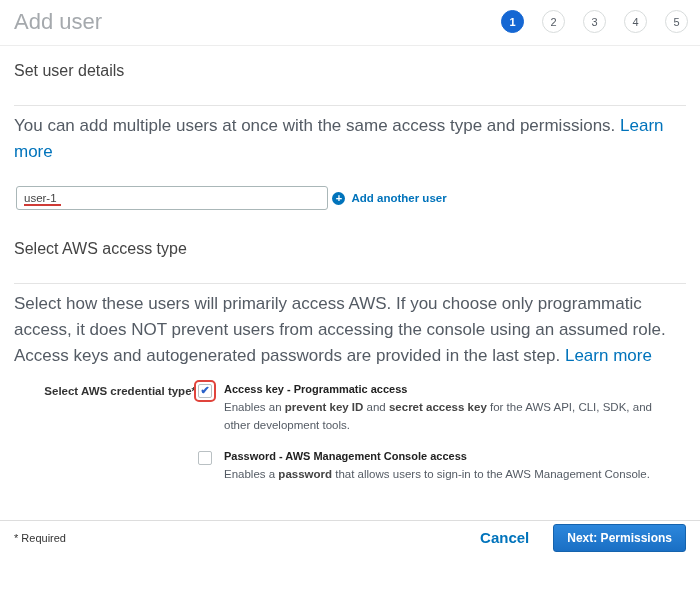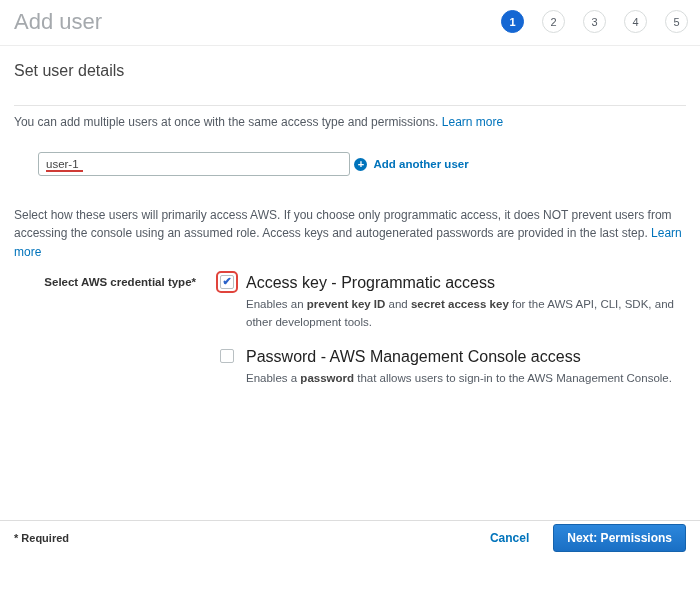--- a/index.html
+++ b/index.html
@@ -14,27 +14,27 @@
   .steps { display: flex; gap: 18px; margin-top: 1px; }
   .step { width: 23px; height: 23px; border-radius: 50%; border: 1px solid #d8dcdc;
           background: #fff; color: #545b64; font-size: 11px;
           display: flex; align-items: center; justify-content: center; cursor: default; }
   .step.active { background: #1567d3; border-color: #1567d3; color: #fff; font-weight: bold; }
 
   
   .section { margin: 16px 14px 0 14px; }
   .section-heading { font-size: 16px; font-weight: 400; color: #444;
                      padding-bottom: 25px; border-bottom: 1px solid #e4e4e4; }
-  .section-desc { font-size: 12px; color: #545b64; margin-top: 7px; line-height: 1.55; max-width: 676px; }
+  .section-desc { font-size: 17px; color: #545b64; margin-top: 7px; line-height: 1.55; max-width: 676px; }
   .link { color: #0073bb; text-decoration: none; cursor: pointer; }
 
   
   .form-row { display: flex; align-items: flex-start; margin-top: 13px; }
   .form-label { width: 182px; text-align: right; font-size: 11.5px; font-weight: bold; color: #333; flex-shrink: 0; }
-  .form-content { margin-left: 24px; }
+  .form-content { margin-left: 2px; }
 
   .username-row .form-label { padding-top: 6px; }
   .input-wrap { position: relative; display: inline-block; }
   .text-input { width: 312px; height: 24px; border: 1px solid #aab7b8; border-radius: 3px;
                 font-family: "Liberation Sans", sans-serif; font-size: 11.5px; color: #444;
                 padding: 0 7px; outline: none; }
   .spell-underline { position: absolute; left: 8px; bottom: 4px; width: 37px; height: 2px;
                      background: #cf3b36; pointer-events: none; }
 
   .add-another { display: inline-flex; align-items: center; gap: 6px; margin-top: 13px;
@@ -48,31 +48,31 @@
   .cred-row { margin-top: 13px; }
   .cred-row .form-label { padding-top: 2px; }
   .option { display: flex; align-items: flex-start; margin-bottom: 16px; }
   .checkbox-wrap { position: relative; width: 14px; height: 14px; margin-top: 1px; flex-shrink: 0; cursor: pointer; }
   .checkbox { width: 14px; height: 14px; border: 1px solid #b9c0c3; border-radius: 2px; background: #fff;
               display: flex; align-items: center; justify-content: center; }
   .checkmark { color: #2a62c9; font-size: 11px; font-weight: bold; line-height: 1; margin-top: -1px; }
   .red-ring { position: absolute; top: -4px; left: -4px; width: 22px; height: 22px;
               border: 2px solid #e0443c; border-radius: 5px; pointer-events: none; }
   .option-body { margin-left: 12px; }
-  .option-title { font-size: 16px; font-weight: normal; color: #222; cursor: default; }
+  .option-title { font-size: 11px; font-weight: bold; color: #222; cursor: default; }
   .option-desc { font-size: 11.5px; color: #545b64; margin-top: 4px; line-height: 1.55; max-width: 452px; }
   .option-desc b { color: #444; }
 
   
   .footer { position: absolute; left: 0; right: 0; bottom: 0; height: 34px; background: #fff;
             border-top: 1px solid #ddd; display: flex; align-items: center;
             justify-content: space-between; padding: 0 14px 0 14px; }
-  .required-note { font-size: 11px; font-weight: bold; color: #333; }
+  .required-note { font-size: 11px; font-weight: normal; color: #333; }
   .footer-actions { display: flex; align-items: center; gap: 24px; }
-  .cancel-link { color: #0073bb; font-size: 12px; font-weight: bold; cursor: pointer; }
+  .cancel-link { color: #0073bb; font-size: 15px; font-weight: bold; cursor: pointer; }
   .next-btn { background: linear-gradient(#2c87dc, #1a6fc4); color: #fff; font-size: 12px; font-weight: bold;
               font-family: "Liberation Sans", sans-serif;
               border: 1px solid #1563ad; border-radius: 3px; padding: 6px 13px; cursor: pointer; }
 </style>
 </head>
 <body>
 
 <div class="page">
 
   <div class="header">
@@ -101,20 +101,21 @@
         </span>
         <div class="add-another">
           <span class="plus-icon">+</span>
           <span>Add another user</span>
         </div>
       </div>
     </div>
   </div>
 
   <div class="section access-section">
+    <div class="section-heading">Select AWS access type</div>
     <div class="section-desc">
       <span>Select how these users will primarily access AWS. If you choose only programmatic access, it does NOT prevent users from accessing the console using an assumed role. Access keys and autogenerated passwords are provided in the last step.</span>
       <a class="link">Learn more</a>
     </div>
 
     <div class="form-row cred-row">
       <div class="form-label">Select AWS credential type*</div>
       <div class="form-content">
 
         <div class="option">

